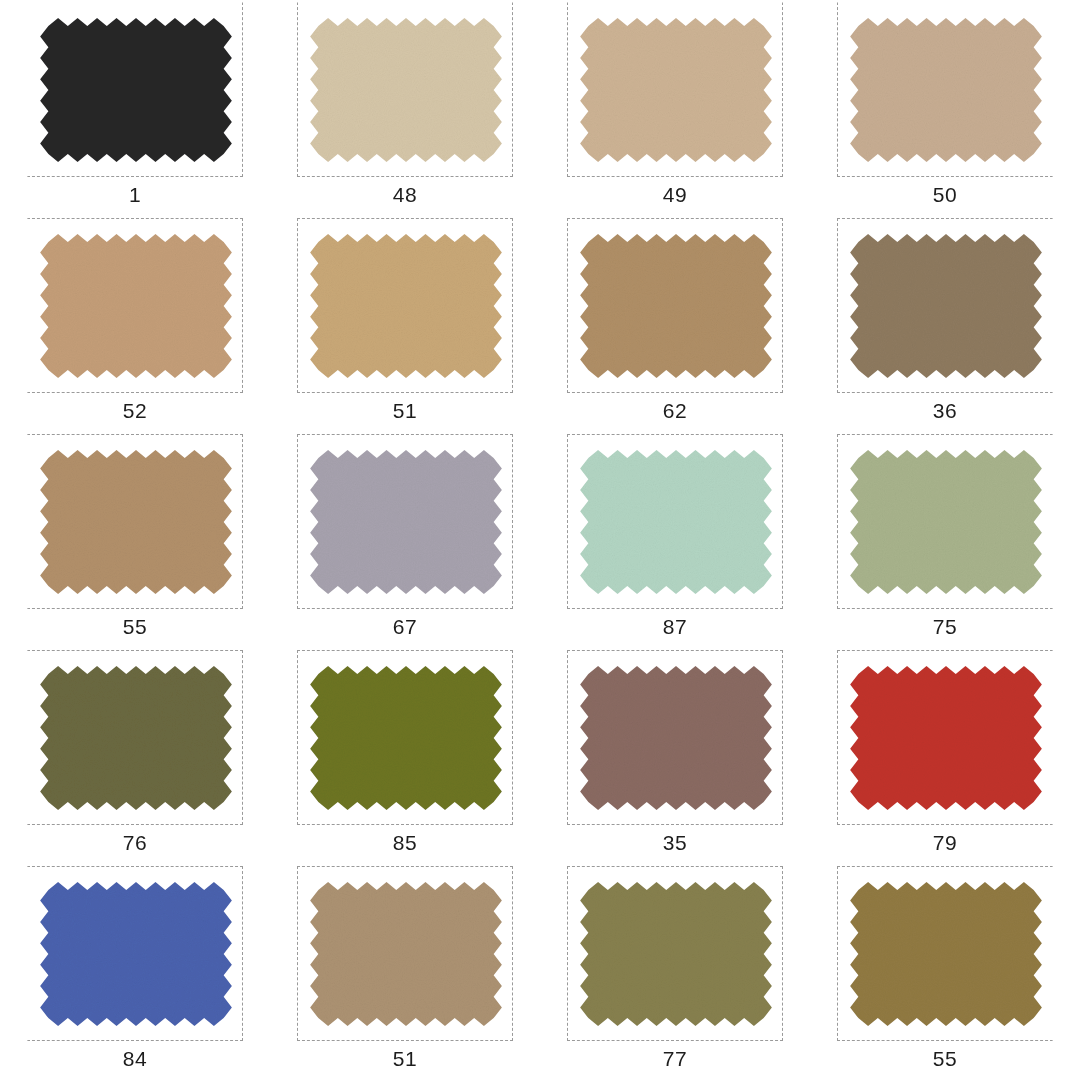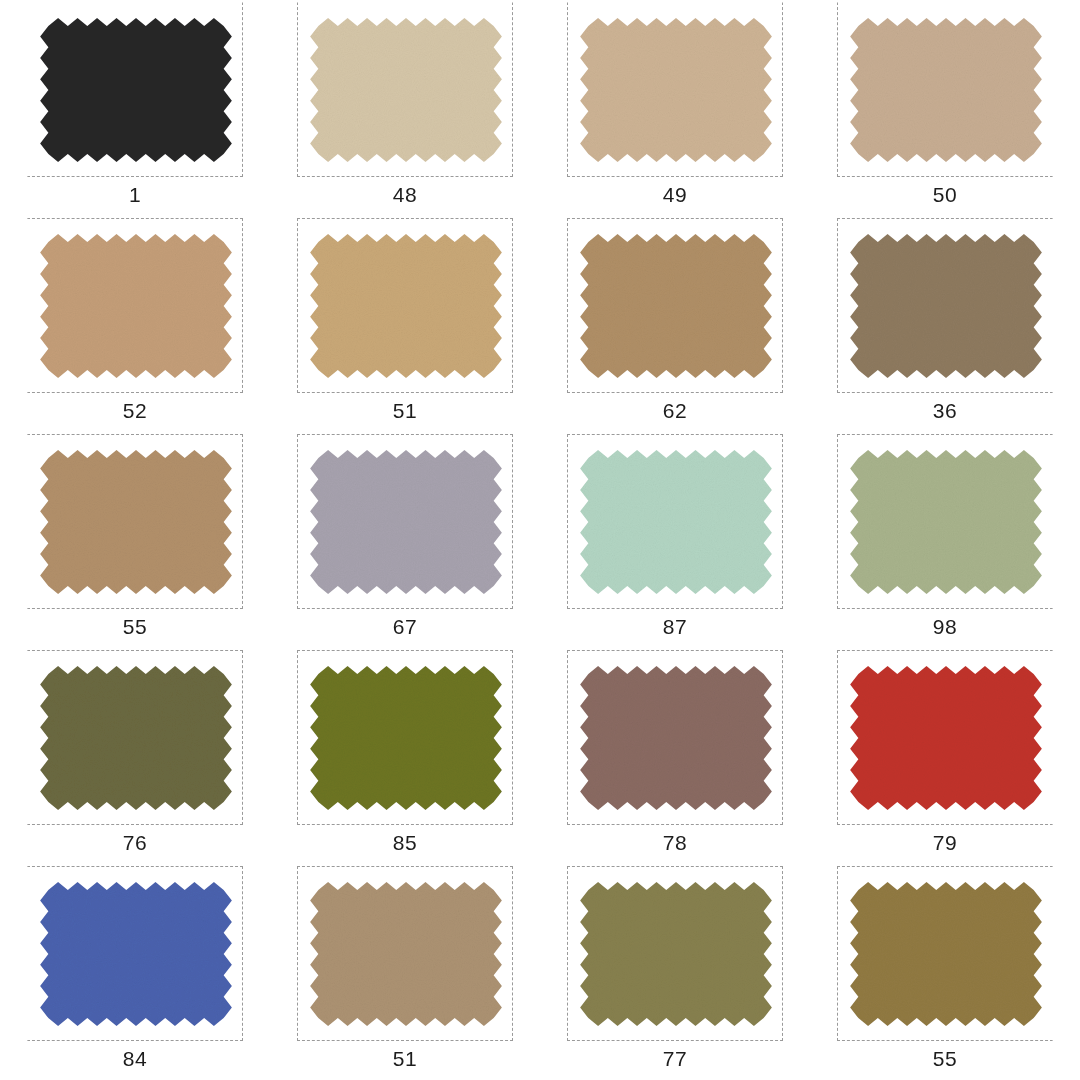--- a/index.html
+++ b/index.html
@@ -390,21 +390,21 @@
                 <path d="M 9.00 9.00 L 19.67 0.00 L 30.33 9.00 L 41.00 0.00 L 51.67 9.00 L 62.33 0.00 L 73.00 9.00 L 83.67 0.00 L 94.33 9.00 L 105.00 0.00 L 115.67 9.00 L 126.33 0.00 L 137.00 9.00 L 147.67 0.00 L 158.33 9.00 L 169.00 0.00 L 179.67 9.00 L 190.33 0.00 L 201.00 9.00 L 210.00 21.00 L 201.00 33.00 L 210.00 45.00 L 201.00 57.00 L 210.00 69.00 L 201.00 81.00 L 210.00 93.00 L 201.00 105.00 L 210.00 117.00 L 201.00 129.00 L 210.00 141.00 L 201.00 153.00 L 190.33 162.00 L 179.67 153.00 L 169.00 162.00 L 158.33 153.00 L 147.67 162.00 L 137.00 153.00 L 126.33 162.00 L 115.67 153.00 L 105.00 162.00 L 94.33 153.00 L 83.67 162.00 L 73.00 153.00 L 62.33 162.00 L 51.67 153.00 L 41.00 162.00 L 30.33 153.00 L 19.67 162.00 L 9.00 153.00 L 0.00 141.00 L 9.00 129.00 L 0.00 117.00 L 9.00 105.00 L 0.00 93.00 L 9.00 81.00 L 0.00 69.00 L 9.00 57.00 L 0.00 45.00 L 9.00 33.00 L 0.00 21.00 Z"></path>
               </clipPath>
             </defs>
             <path d="M 9.00 9.00 L 19.67 0.00 L 30.33 9.00 L 41.00 0.00 L 51.67 9.00 L 62.33 0.00 L 73.00 9.00 L 83.67 0.00 L 94.33 9.00 L 105.00 0.00 L 115.67 9.00 L 126.33 0.00 L 137.00 9.00 L 147.67 0.00 L 158.33 9.00 L 169.00 0.00 L 179.67 9.00 L 190.33 0.00 L 201.00 9.00 L 210.00 21.00 L 201.00 33.00 L 210.00 45.00 L 201.00 57.00 L 210.00 69.00 L 201.00 81.00 L 210.00 93.00 L 201.00 105.00 L 210.00 117.00 L 201.00 129.00 L 210.00 141.00 L 201.00 153.00 L 190.33 162.00 L 179.67 153.00 L 169.00 162.00 L 158.33 153.00 L 147.67 162.00 L 137.00 153.00 L 126.33 162.00 L 115.67 153.00 L 105.00 162.00 L 94.33 153.00 L 83.67 162.00 L 73.00 153.00 L 62.33 162.00 L 51.67 153.00 L 41.00 162.00 L 30.33 153.00 L 19.67 162.00 L 9.00 153.00 L 0.00 141.00 L 9.00 129.00 L 0.00 117.00 L 9.00 105.00 L 0.00 93.00 L 9.00 81.00 L 0.00 69.00 L 9.00 57.00 L 0.00 45.00 L 9.00 33.00 L 0.00 21.00 Z" fill="#a8b38c" filter="url(#tex11)"></path>
             <g clip-path="url(#cliptex11)" opacity="0.10">
               <rect x="-9" y="-9" width="228" height="180" fill="#ffffff" opacity="0.0"></rect>
             </g>
           </svg>
         </div>
       </div>
-      <div class="label">98</div>
+      <div class="label">75</div>
     </div>
     <div class="cell">
       <div class="swatch-box clip-left">
         <div class="swatch">
           <svg viewBox="-10 -10 230 182" xmlns="http://www.w3.org/2000/svg" preserveAspectRatio="none">
             <defs>
               <filter id="tex12" x="-5%" y="-5%" width="110%" height="110%">
                 <feTurbulence type="fractalNoise" baseFrequency="0.85" numOctaves="3" seed="87" result="n"></feTurbulence>
                 <feColorMatrix in="n" type="saturate" values="0" result="ng"></feColorMatrix>
                 <feComponentTransfer in="ng" result="nt">
@@ -471,21 +471,21 @@
                 <path d="M 9.00 9.00 L 19.67 0.00 L 30.33 9.00 L 41.00 0.00 L 51.67 9.00 L 62.33 0.00 L 73.00 9.00 L 83.67 0.00 L 94.33 9.00 L 105.00 0.00 L 115.67 9.00 L 126.33 0.00 L 137.00 9.00 L 147.67 0.00 L 158.33 9.00 L 169.00 0.00 L 179.67 9.00 L 190.33 0.00 L 201.00 9.00 L 210.00 21.00 L 201.00 33.00 L 210.00 45.00 L 201.00 57.00 L 210.00 69.00 L 201.00 81.00 L 210.00 93.00 L 201.00 105.00 L 210.00 117.00 L 201.00 129.00 L 210.00 141.00 L 201.00 153.00 L 190.33 162.00 L 179.67 153.00 L 169.00 162.00 L 158.33 153.00 L 147.67 162.00 L 137.00 153.00 L 126.33 162.00 L 115.67 153.00 L 105.00 162.00 L 94.33 153.00 L 83.67 162.00 L 73.00 153.00 L 62.33 162.00 L 51.67 153.00 L 41.00 162.00 L 30.33 153.00 L 19.67 162.00 L 9.00 153.00 L 0.00 141.00 L 9.00 129.00 L 0.00 117.00 L 9.00 105.00 L 0.00 93.00 L 9.00 81.00 L 0.00 69.00 L 9.00 57.00 L 0.00 45.00 L 9.00 33.00 L 0.00 21.00 Z"></path>
               </clipPath>
             </defs>
             <path d="M 9.00 9.00 L 19.67 0.00 L 30.33 9.00 L 41.00 0.00 L 51.67 9.00 L 62.33 0.00 L 73.00 9.00 L 83.67 0.00 L 94.33 9.00 L 105.00 0.00 L 115.67 9.00 L 126.33 0.00 L 137.00 9.00 L 147.67 0.00 L 158.33 9.00 L 169.00 0.00 L 179.67 9.00 L 190.33 0.00 L 201.00 9.00 L 210.00 21.00 L 201.00 33.00 L 210.00 45.00 L 201.00 57.00 L 210.00 69.00 L 201.00 81.00 L 210.00 93.00 L 201.00 105.00 L 210.00 117.00 L 201.00 129.00 L 210.00 141.00 L 201.00 153.00 L 190.33 162.00 L 179.67 153.00 L 169.00 162.00 L 158.33 153.00 L 147.67 162.00 L 137.00 153.00 L 126.33 162.00 L 115.67 153.00 L 105.00 162.00 L 94.33 153.00 L 83.67 162.00 L 73.00 153.00 L 62.33 162.00 L 51.67 153.00 L 41.00 162.00 L 30.33 153.00 L 19.67 162.00 L 9.00 153.00 L 0.00 141.00 L 9.00 129.00 L 0.00 117.00 L 9.00 105.00 L 0.00 93.00 L 9.00 81.00 L 0.00 69.00 L 9.00 57.00 L 0.00 45.00 L 9.00 33.00 L 0.00 21.00 Z" fill="#8a6a62" filter="url(#tex14)"></path>
             <g clip-path="url(#cliptex14)" opacity="0.10">
               <rect x="-9" y="-9" width="228" height="180" fill="#ffffff" opacity="0.0"></rect>
             </g>
           </svg>
         </div>
       </div>
-      <div class="label">78</div>
+      <div class="label">35</div>
     </div>
     <div class="cell">
       <div class="swatch-box clip-right">
         <div class="swatch">
           <svg viewBox="-10 -10 230 182" xmlns="http://www.w3.org/2000/svg" preserveAspectRatio="none">
             <defs>
               <filter id="tex15" x="-5%" y="-5%" width="110%" height="110%">
                 <feTurbulence type="fractalNoise" baseFrequency="0.85" numOctaves="3" seed="108" result="n"></feTurbulence>
                 <feColorMatrix in="n" type="saturate" values="0" result="ng"></feColorMatrix>
                 <feComponentTransfer in="ng" result="nt">

